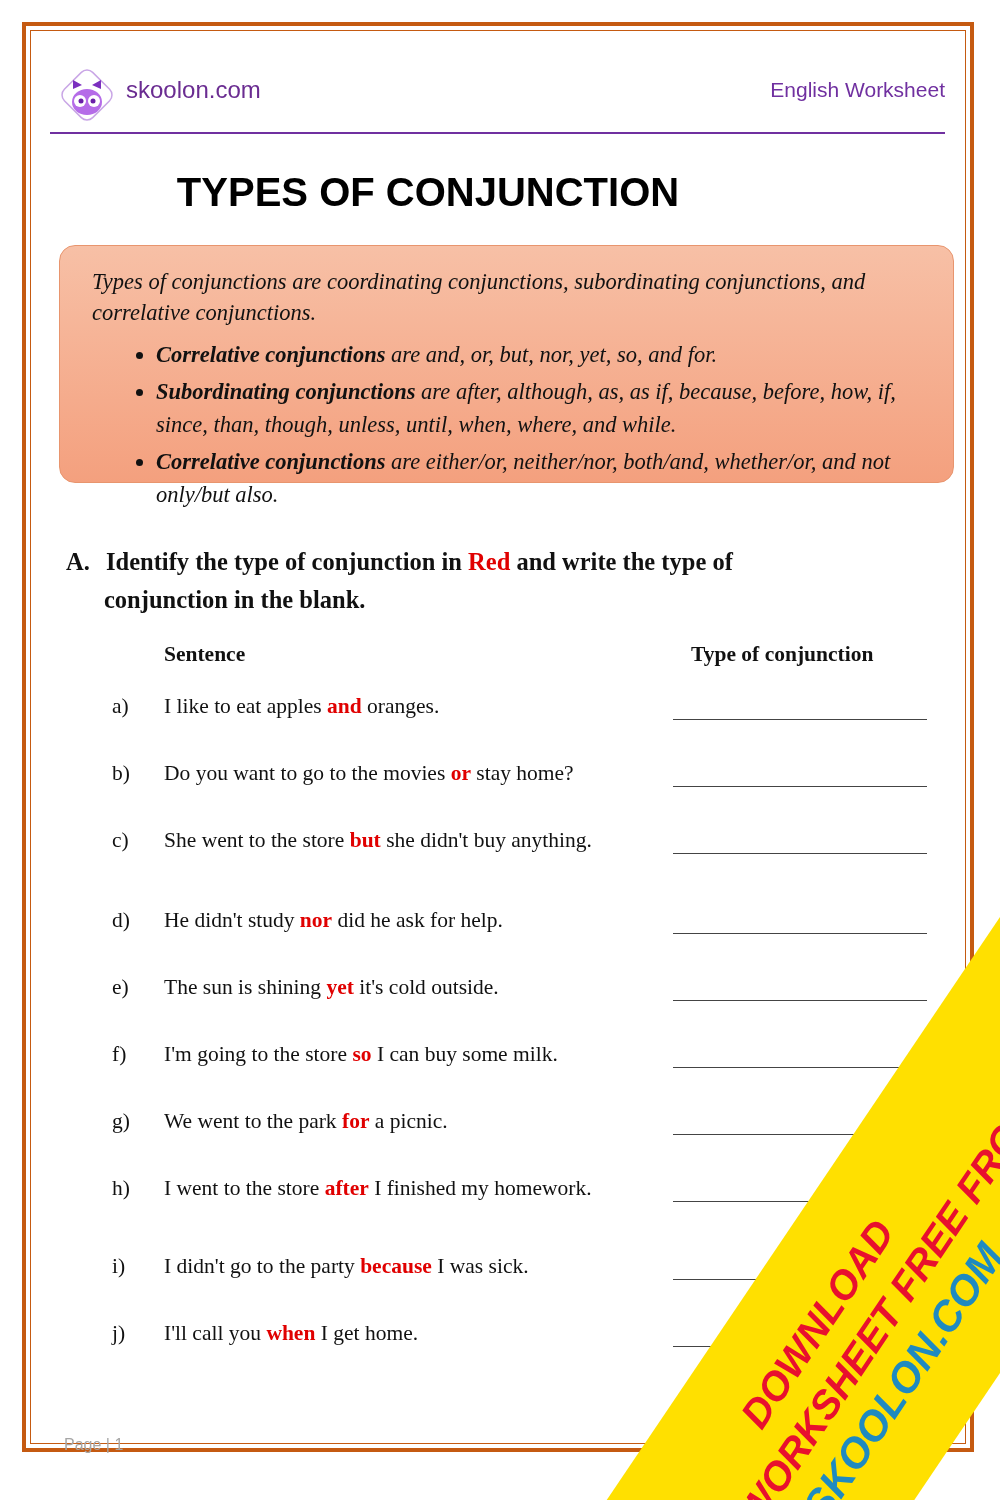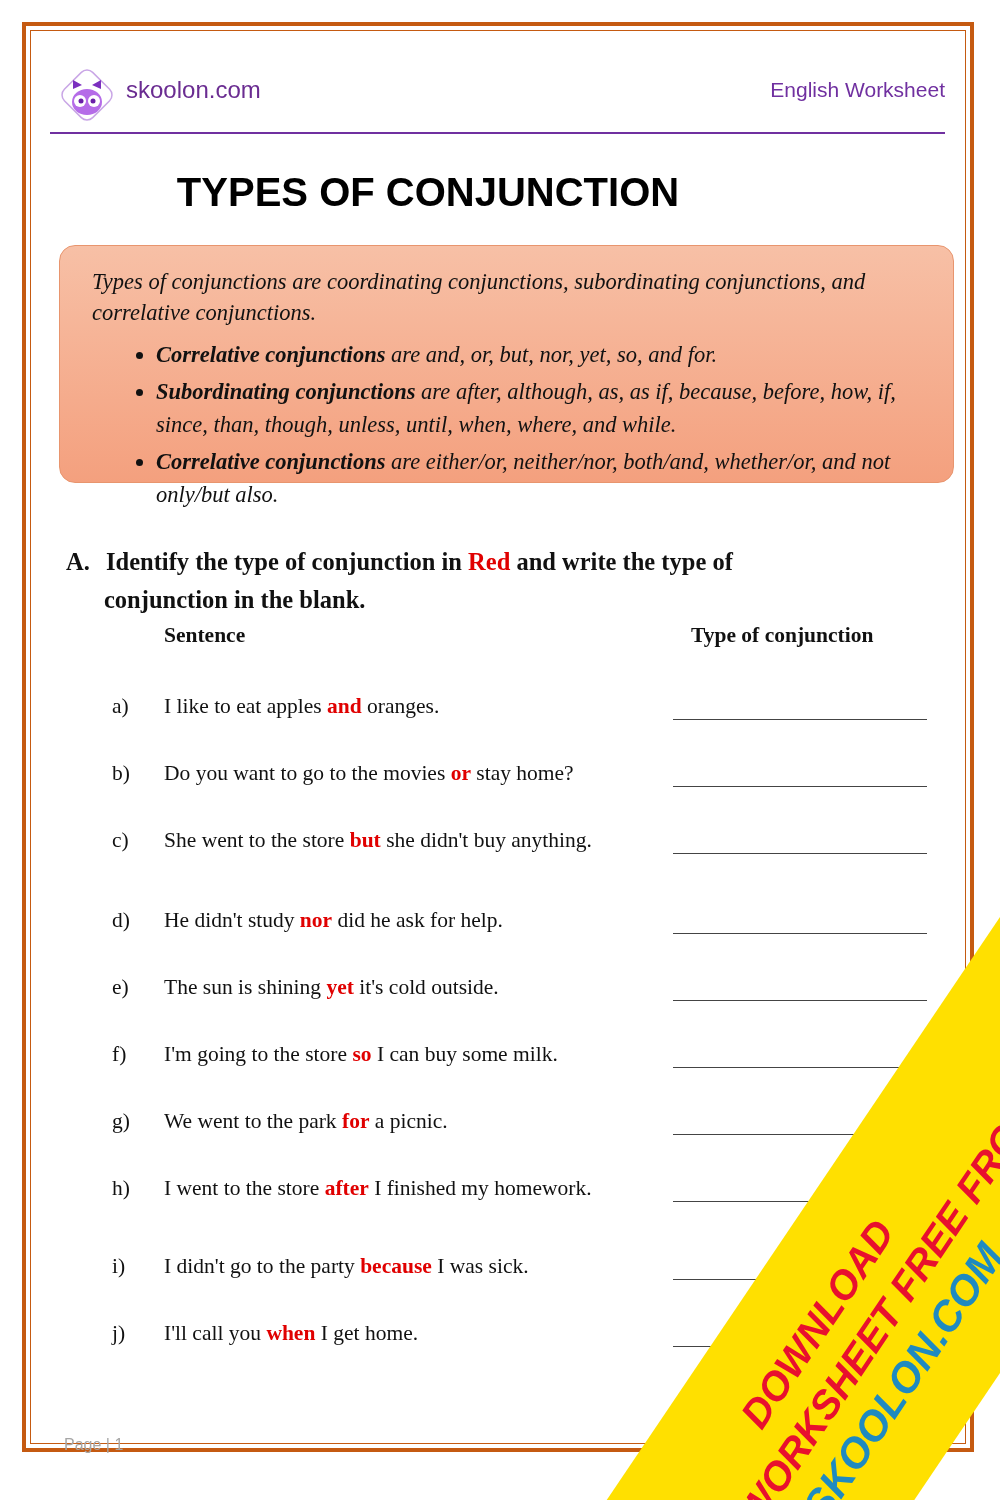--- a/index.html
+++ b/index.html
@@ -13,21 +13,21 @@
     .rule { position:absolute; left:0; right:0; top:74px; height:2px; background:#7030A0; }
     .title { position:absolute; left:0; width:856px; top:170px; text-align:center; font-family:"Liberation Sans", sans-serif; font-weight:bold; font-size:40px; color:#000000; }
     .infobox { position:absolute; left:59px; top:245px; width:895px; height:238px; box-sizing:border-box; border:1px solid #E8956E; border-radius:16px; background:linear-gradient(#F7C0A6,#F4A07E); padding:20px 32px; font-style:italic; font-size:22.5px; line-height:31px; }
     .infobox ul { margin:10px 0 0 0; padding-left:64px; }
     .infobox li { margin-bottom:4px; line-height:33px; }
     .infobox b { font-weight:bold; }
     .question { position:absolute; left:66px; top:543px; width:870px; font-weight:bold; font-size:24.5px; line-height:38px; }
     .question .q-num { display:inline-block; width:40px; }
     .question .q-cont { padding-left:38px; display:block; }
     .red { color:#E00000; }
-    .col-head { position:absolute; top:623px; font-weight:bold; font-size:21.5px; }
+    .col-head { position:absolute; top:642px; font-weight:bold; font-size:21.5px; }
     .row { position:absolute; left:112px; width:815px; font-size:21.5px; line-height:33px; }
     .row .lbl { position:absolute; left:0; top:0; }
     .row .txt { position:absolute; left:52px; top:0; width:440px; }
     .row .conj { color:#E00000; font-weight:bold; }
     .row .blank { position:absolute; left:561px; width:254px; top:28px; height:1px; border-bottom:1.5px solid #444; }
     .footer-left { position:absolute; left:64px; top:1404px; font-family:"Liberation Sans", sans-serif; font-size:16px; color:#A6A6A6;margin-top:32px; }
     .footer-right { position:absolute; right:64px; top:1401px; font-family:"Liberation Sans", sans-serif; font-size:21px; color:#A6A6A6; }
     .banner { position:absolute; left:420px; top:1225px; width:880px; height:255px; background:#FFE000; transform:rotate(-56deg); transform-origin:center; display:flex; flex-direction:column; align-items:center; justify-content:center; font-family:"Liberation Sans", sans-serif; font-weight:bold; font-style:italic; line-height:52px; }
     .banner .b1, .banner .b2 { color:#E8102E; font-size:40px; }
     .banner .b3 { color:#1F8AC0; font-size:42px; }

